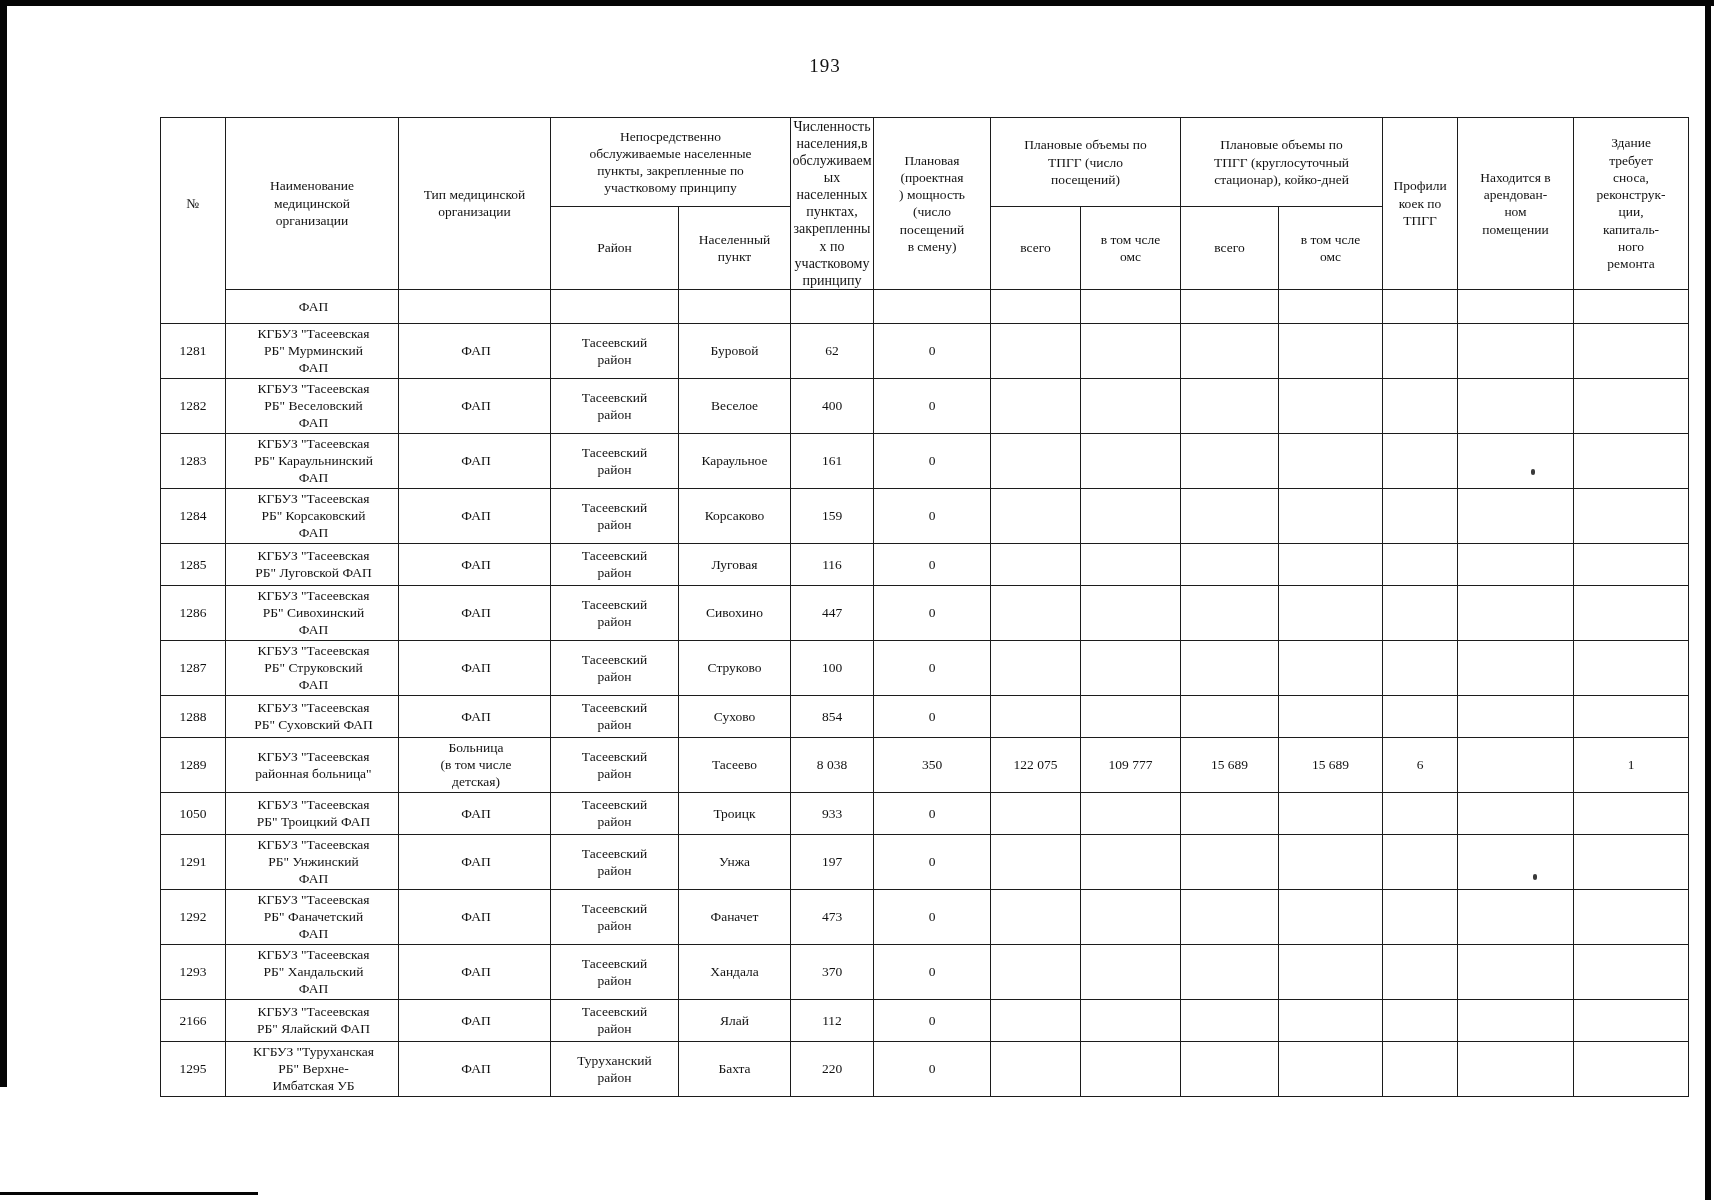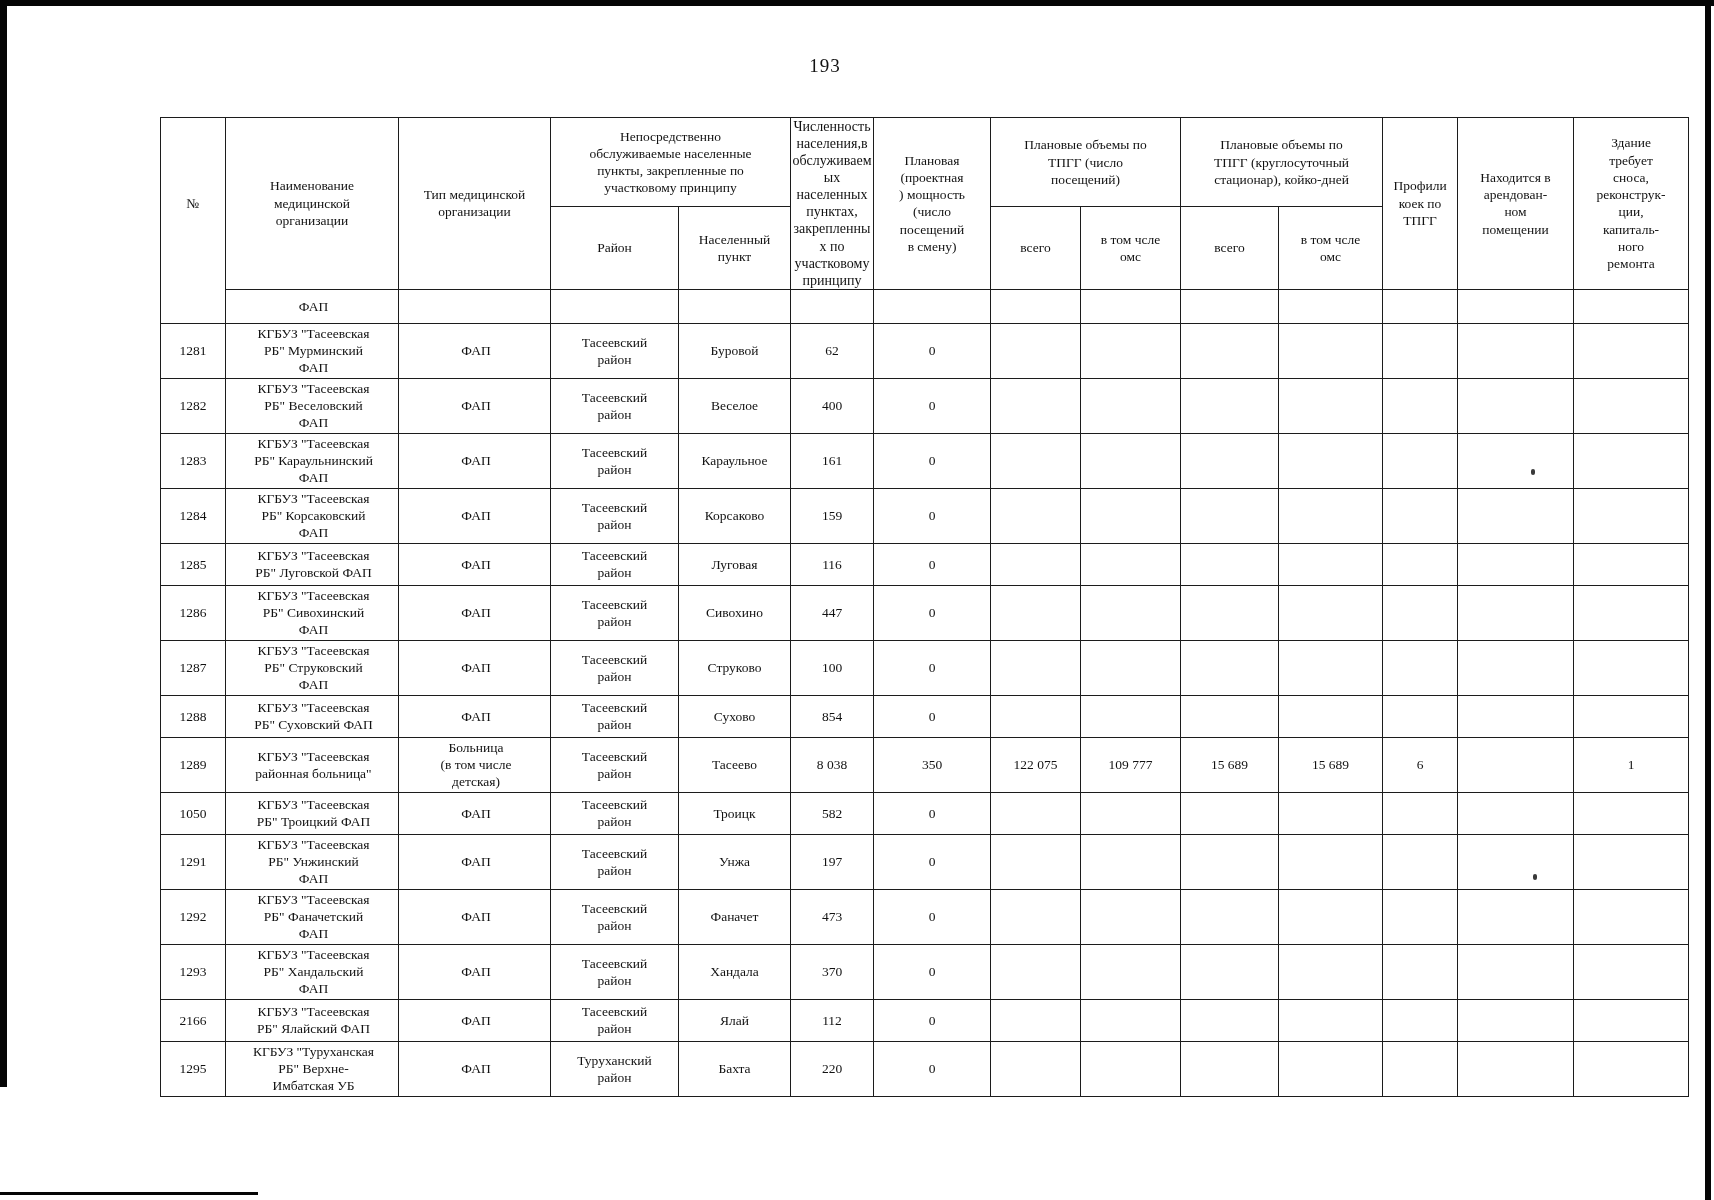--- a/index.html
+++ b/index.html
@@ -355,21 +355,21 @@
           <td>1</td>
         </tr>
         <tr class="h2">
           <td>1050</td>
           <td class="left">КГБУЗ "Тасеевская
 РБ" Троицкий ФАП</td>
           <td class="left">ФАП</td>
           <td>Тасеевский
 район</td>
           <td>Троицк</td>
-          <td>582</td>
+          <td>933</td>
           <td>0</td>
           <td></td>
           <td></td>
           <td></td>
           <td></td>
           <td></td>
           <td></td>
           <td></td>
         </tr>
         <tr class="h3">

